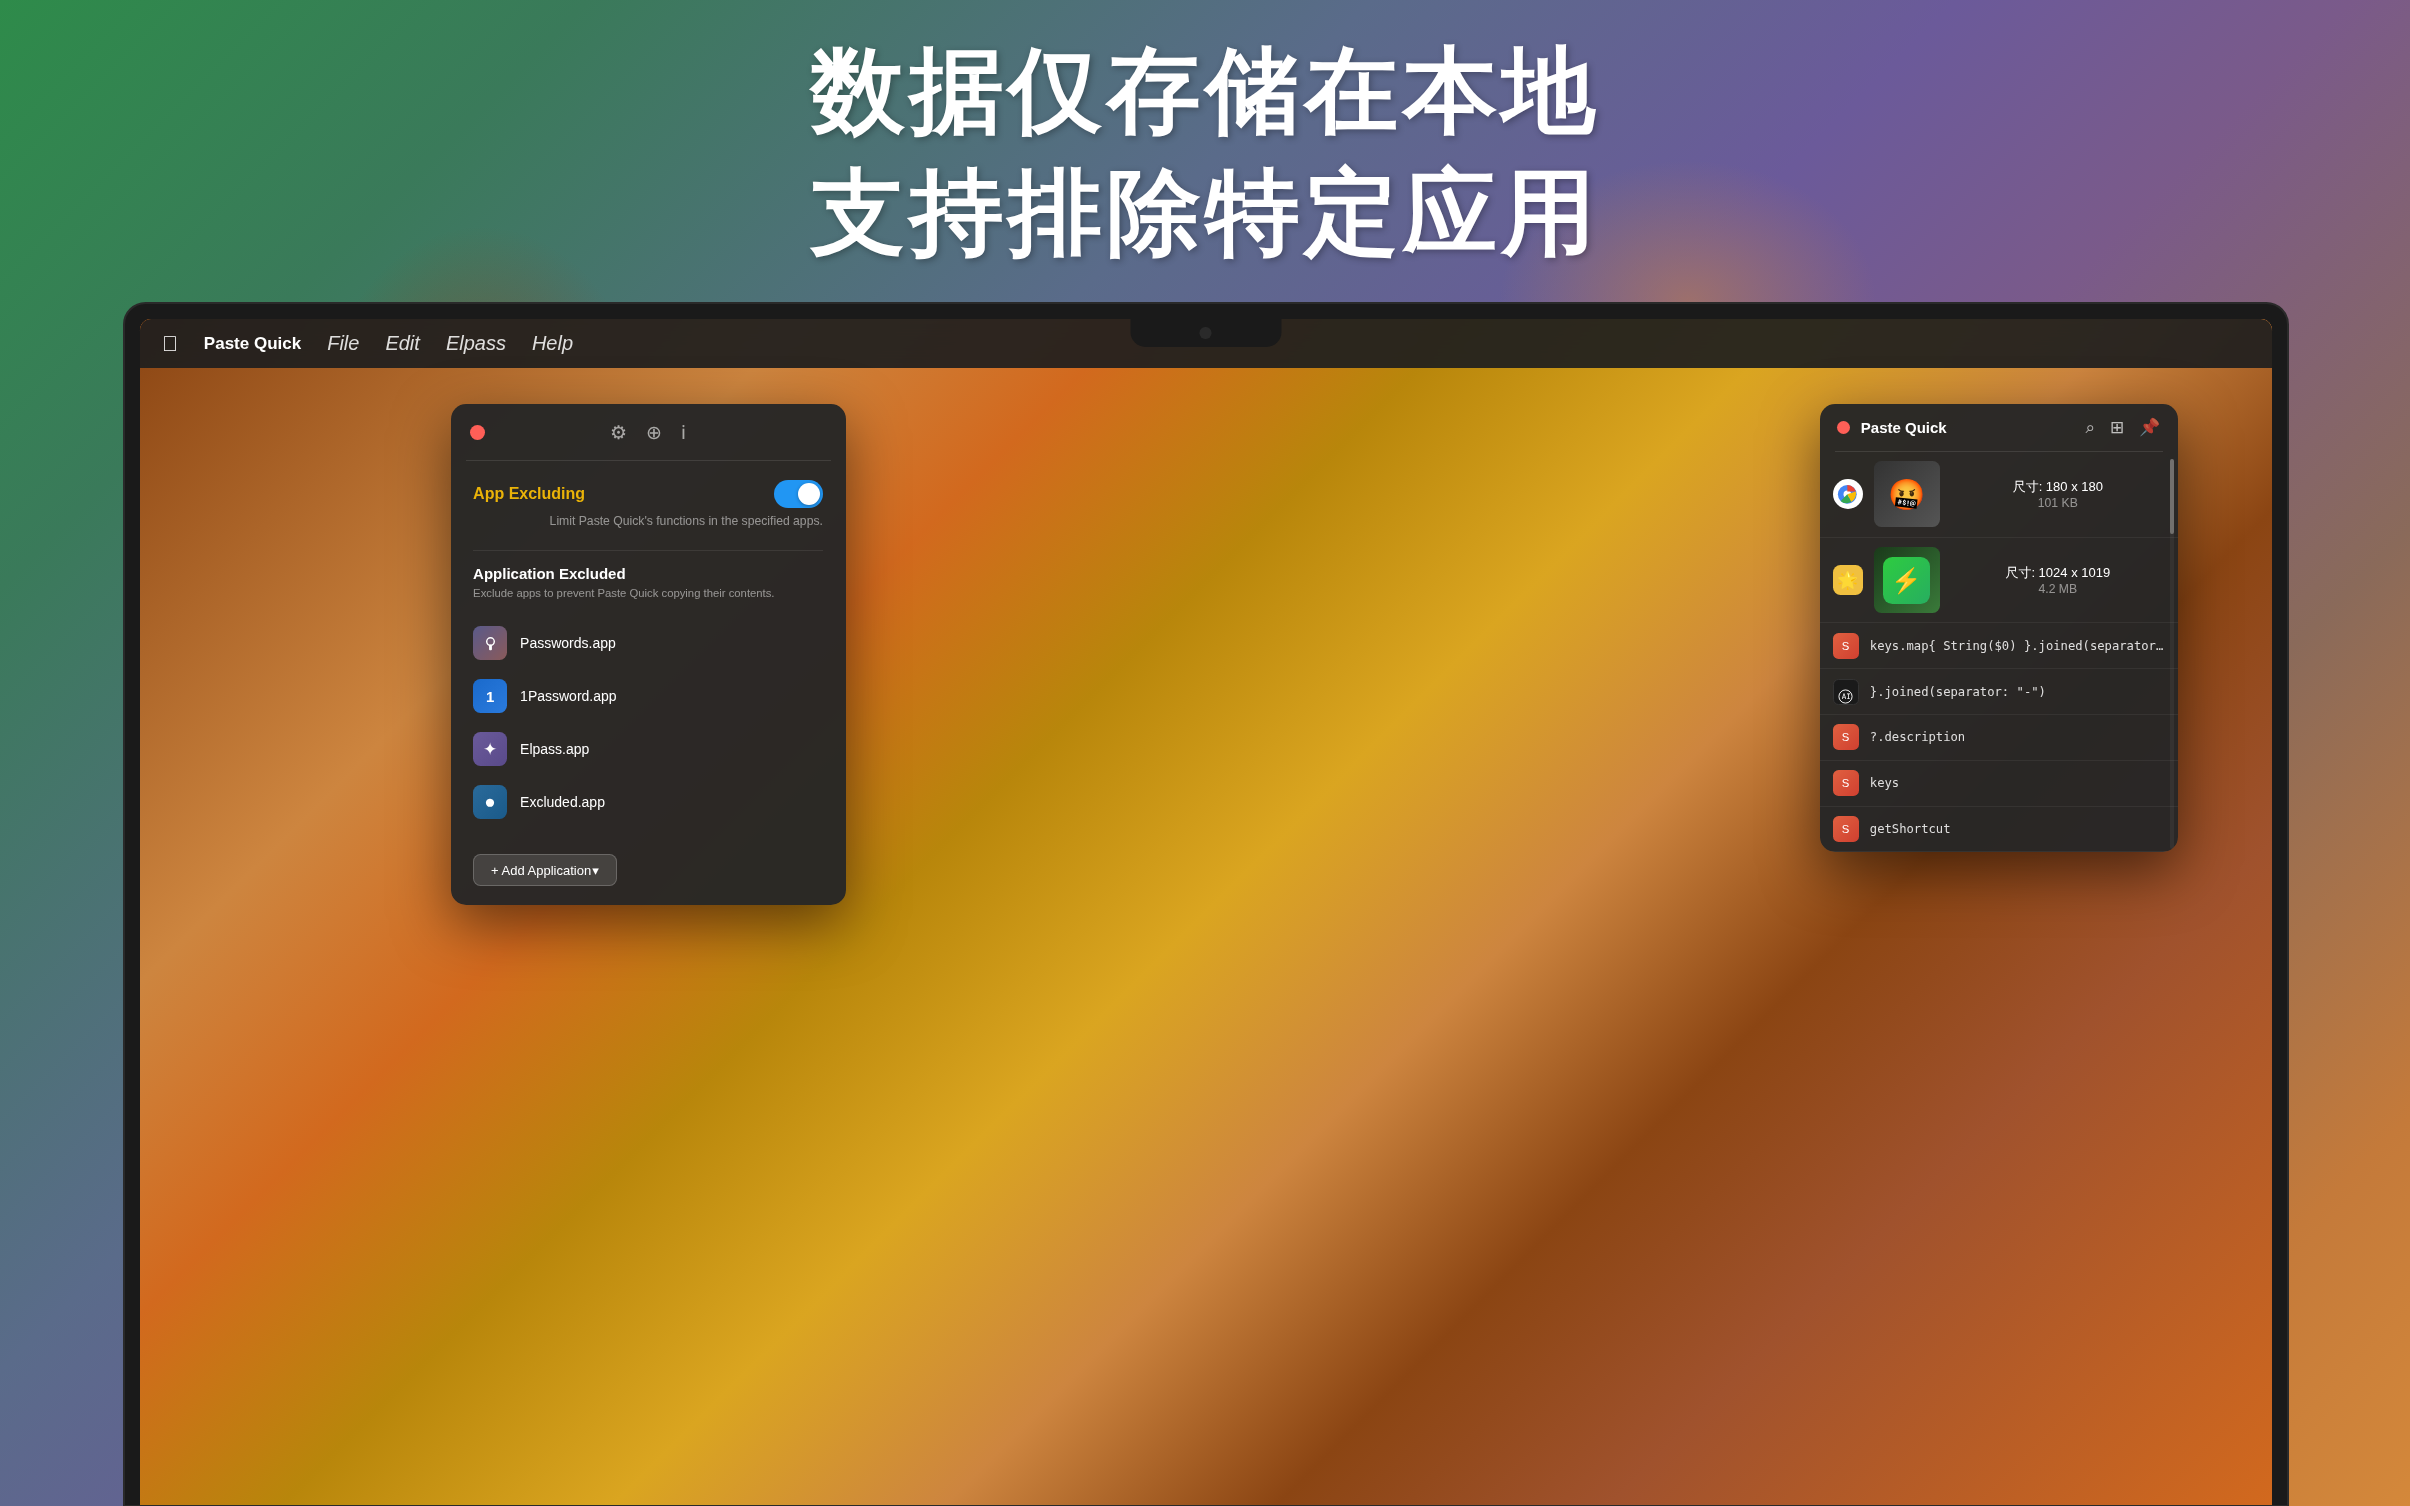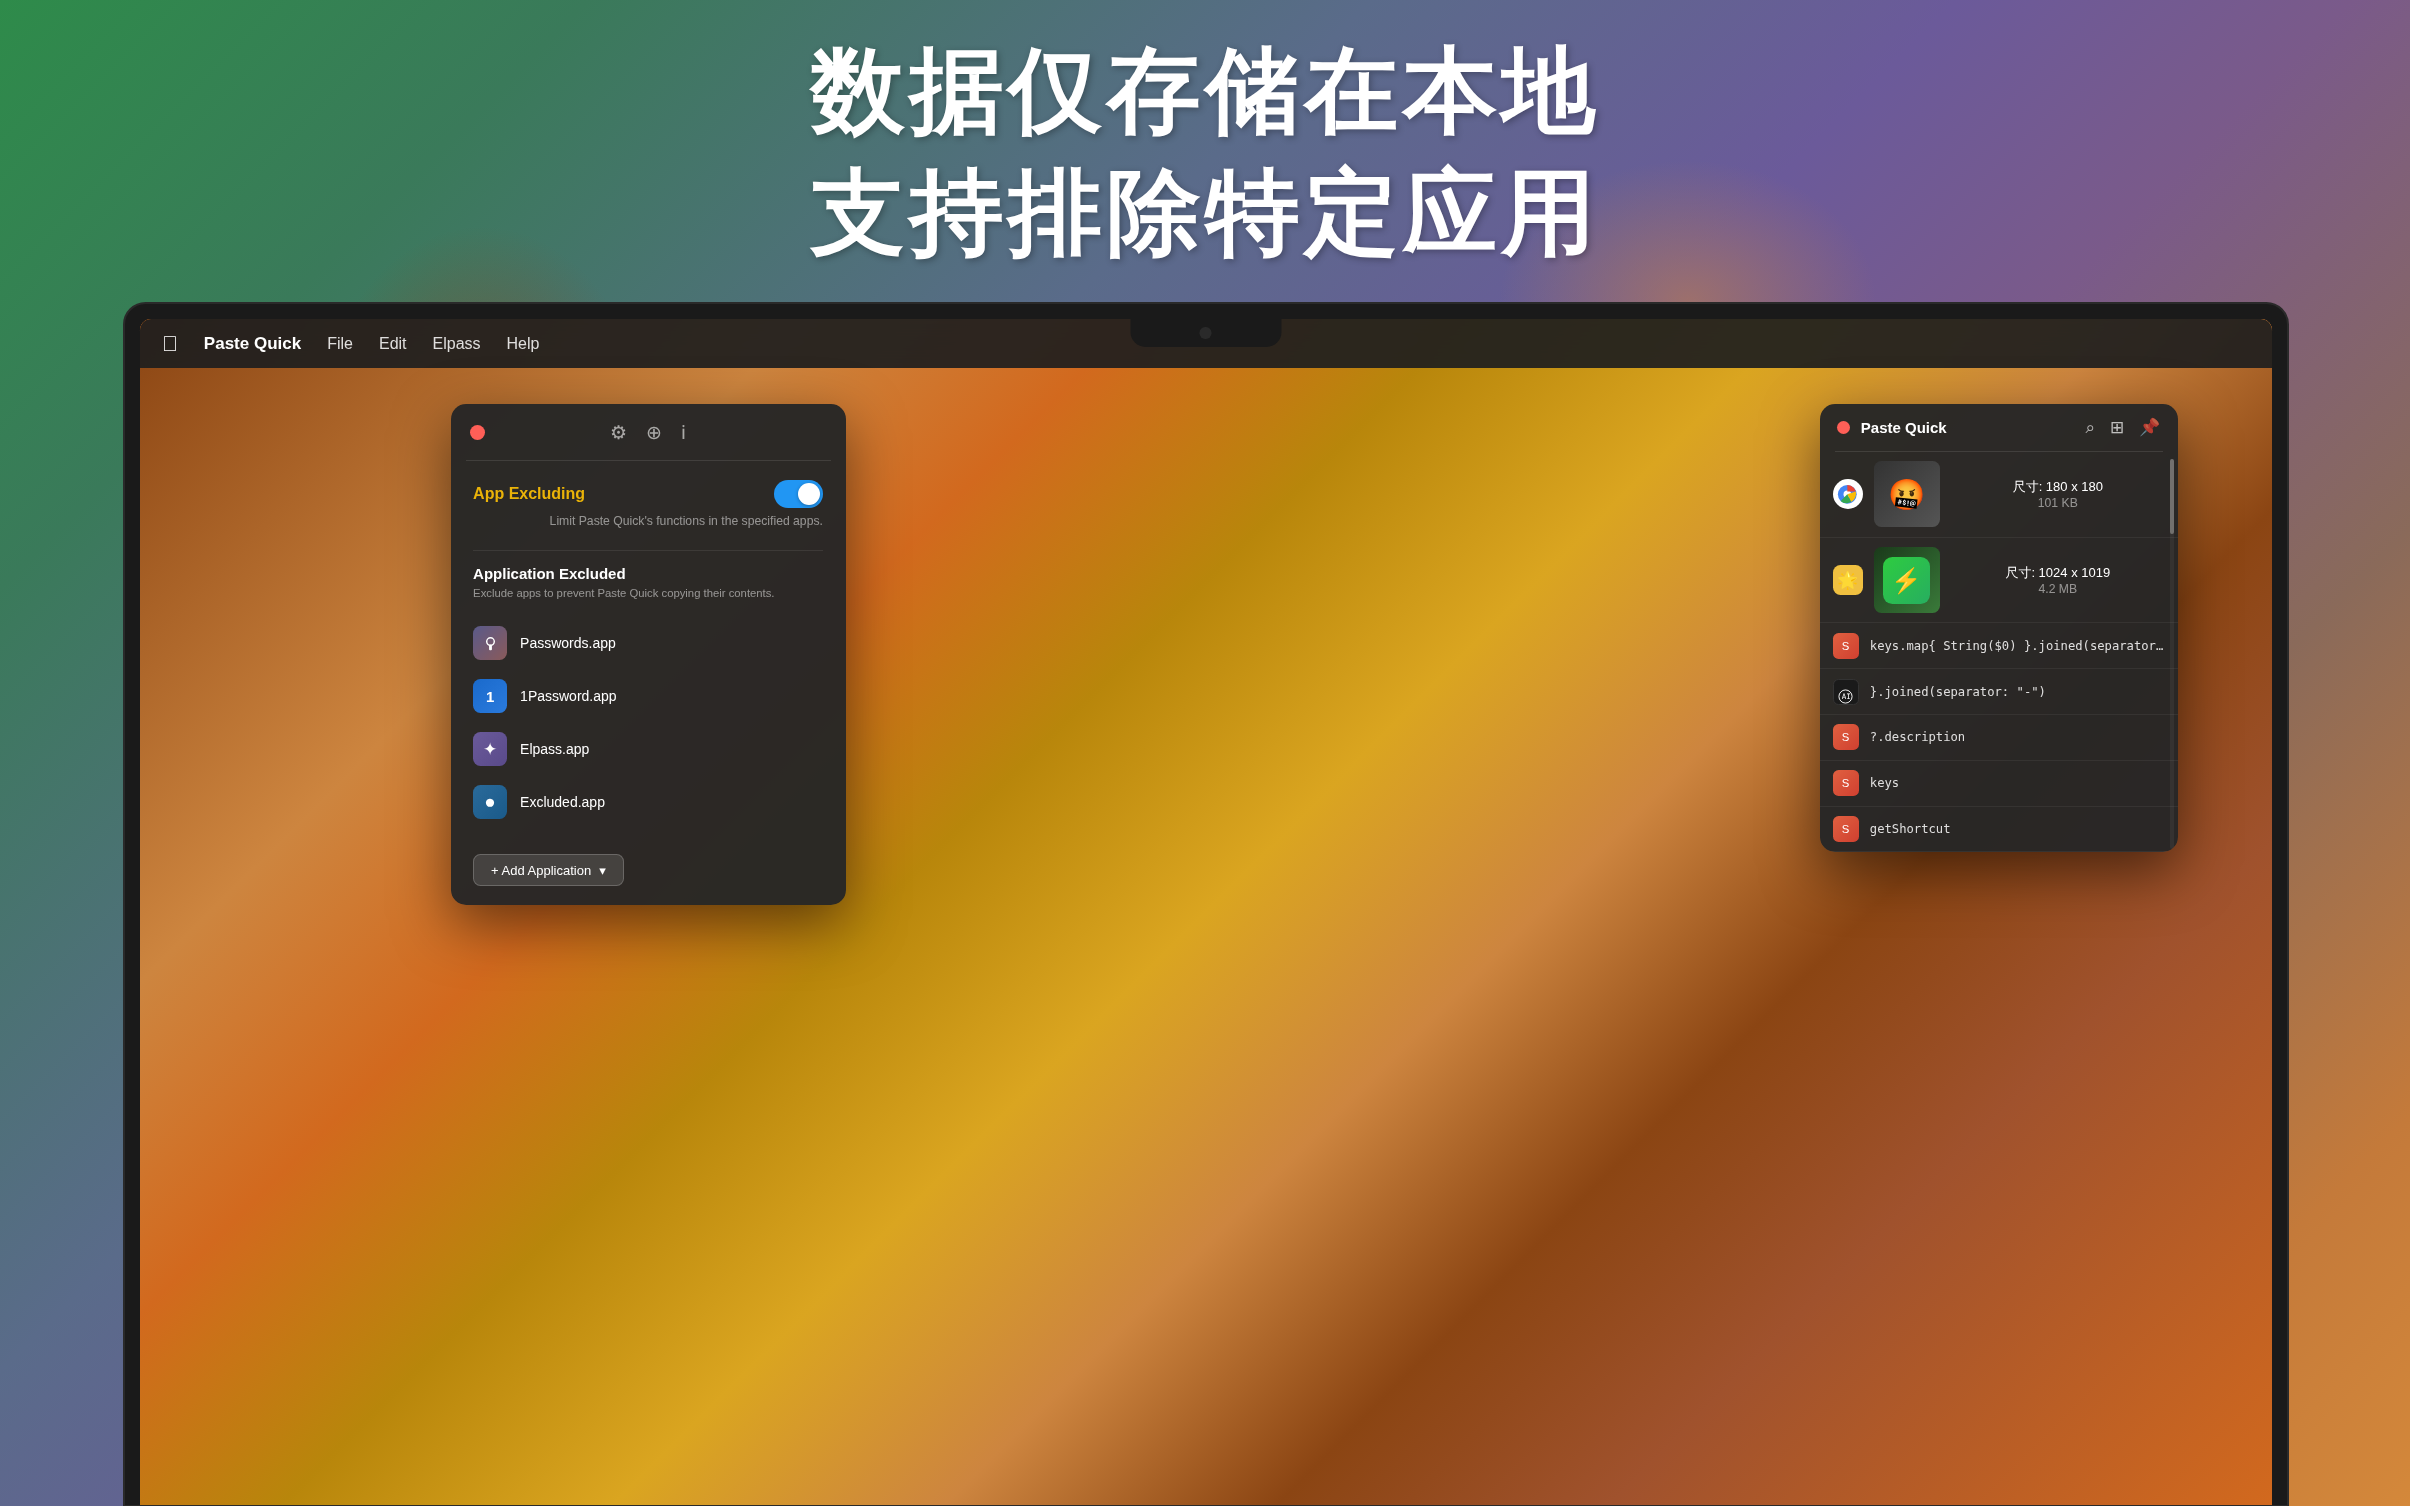--- a/index.html
+++ b/index.html
@@ -109,23 +109,24 @@
       color: white;
     }
 
     .menubar-app-name {
       font-size: 17px;
       font-weight: 700;
       color: white;
     }
 
     .menubar-item {
-      font-size: 16px;
+      font-size: 20px;
       color: rgba(255,255,255,0.85);
       cursor: pointer;
+      font-style: italic;
     }
 
     
     .camera-notch {
       position: absolute;
       top: 0;
       left: 50%;
       transform: translateX(-50%);
       width: 151px;
       height: 28px;
@@ -300,21 +301,21 @@
       background: linear-gradient(135deg, #6a5a9a, #5a4a8a);
     }
     .icon-macpass {
       background: linear-gradient(135deg, #2a6a9a, #1a5a8a);
     }
 
     
     .add-app-btn {
       display: inline-flex;
       align-items: center;
-      gap: 8px;
+      gap: 1px;
       margin: 11.3px 22.6px 19px;
       padding: 7.5px 17px;
       background: rgba(255,255,255,0.12);
       border: 0.9px solid rgba(255,255,255,0.2);
       border-radius: 7.5px;
       color: white;
       font-size: 13px;
       cursor: pointer;
     }
 

